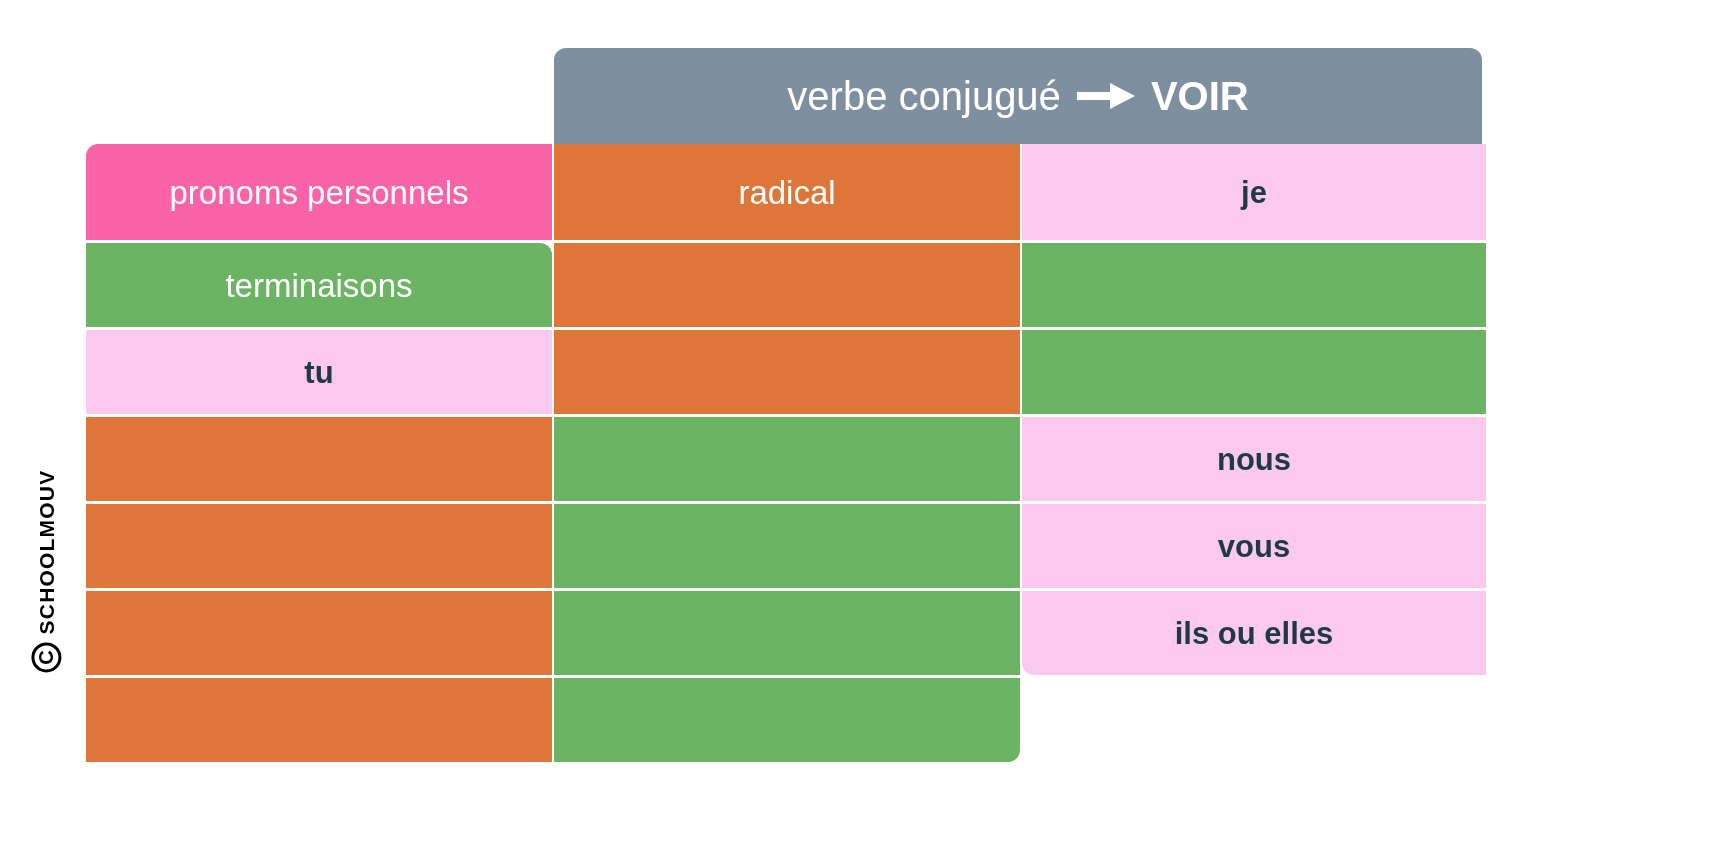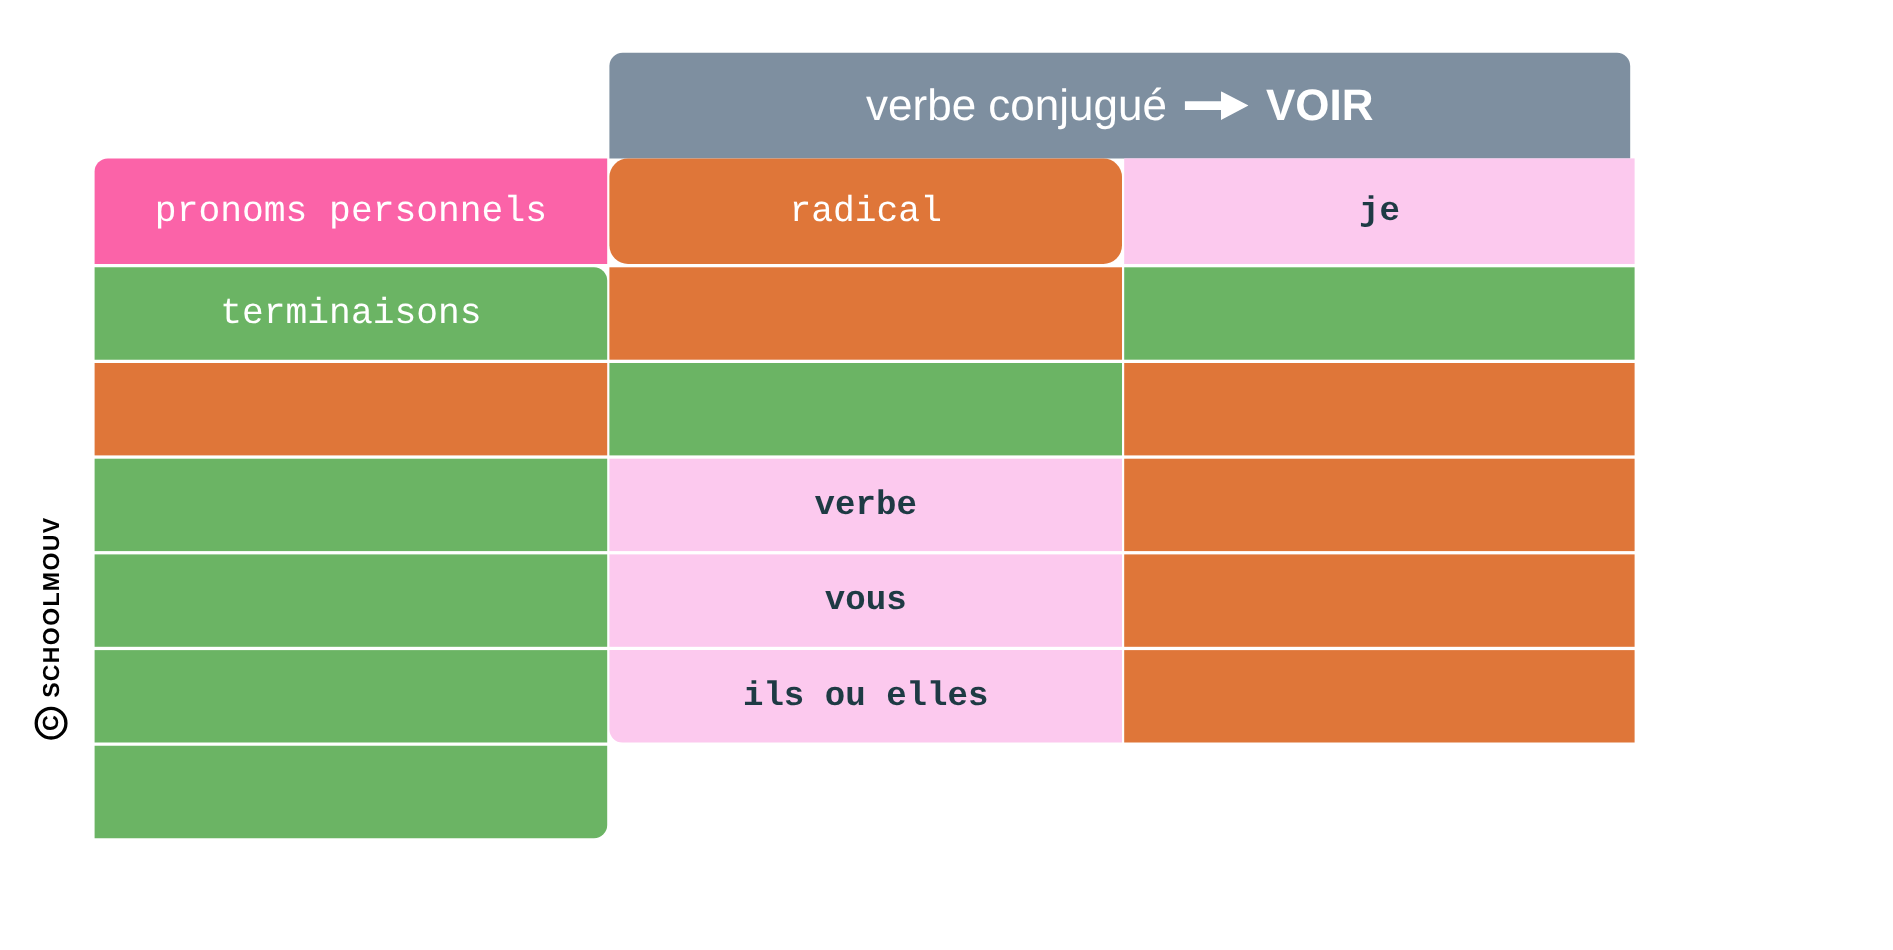--- a/index.html
+++ b/index.html
@@ -123,32 +123,31 @@
     column-gap: 2px;
     row-gap: 3px;
   }
 
   .cell {
     box-sizing: border-box;
     display: flex;
     align-items: center;
     justify-content: center;
     overflow: hidden;
-    font-family: Liberation Mono, monospace;
   }
 
   
   .hdr {
     color: #ffffff;
     font-size: 33px;
     font-weight: 400;
     line-height: 1;
   }
   .hdr-pink  { background: #FB63A8; border-radius: 12px 0 0 0; }
-  .hdr-orange{ background: #DF7639; border-radius: 17px; }
+  .hdr-orange{ background: #DF7639; }
   .hdr-green { background: #6BB464; border-radius: 0 12px 0 0; }
 
   
   .pronoun {
     background: #FCC9EE;
     color: #1E3A44;
     font-size: 31px;
     font-weight: bold;
     line-height: 1;
   }
@@ -187,27 +186,28 @@
     <div class="grid">
 
       <div class="cell hdr hdr-pink">pronoms personnels</div>
       <div class="cell hdr hdr-orange">radical</div>
       <div class="cell pronoun">je</div>
 
       <div class="cell hdr hdr-green">terminaisons</div>
       <div class="cell radical"></div>
       <div class="cell ending"></div>
 
-      <div class="cell radical"></div>
-      <div class="cell ending"></div>
-
-      <div class="cell radical"></div>
-      <div class="cell ending"></div>
-
-      <div class="cell pronoun">verbe</div>
+      <div class="cell pronoun">tu</div>
+      <div class="cell radical"></div>
+      <div class="cell ending"></div>
+
+      <div class="cell radical"></div>
+      <div class="cell ending"></div>
+
+      <div class="cell pronoun">nous</div>
       <div class="cell radical"></div>
       <div class="cell ending"></div>
 
       <div class="cell pronoun">vous</div>
       <div class="cell radical"></div>
       <div class="cell ending"></div>
 
       <div class="cell pronoun r-last-left">ils ou elles</div>
       <div class="cell radical"></div>
       <div class="cell ending r-last-right"></div>

